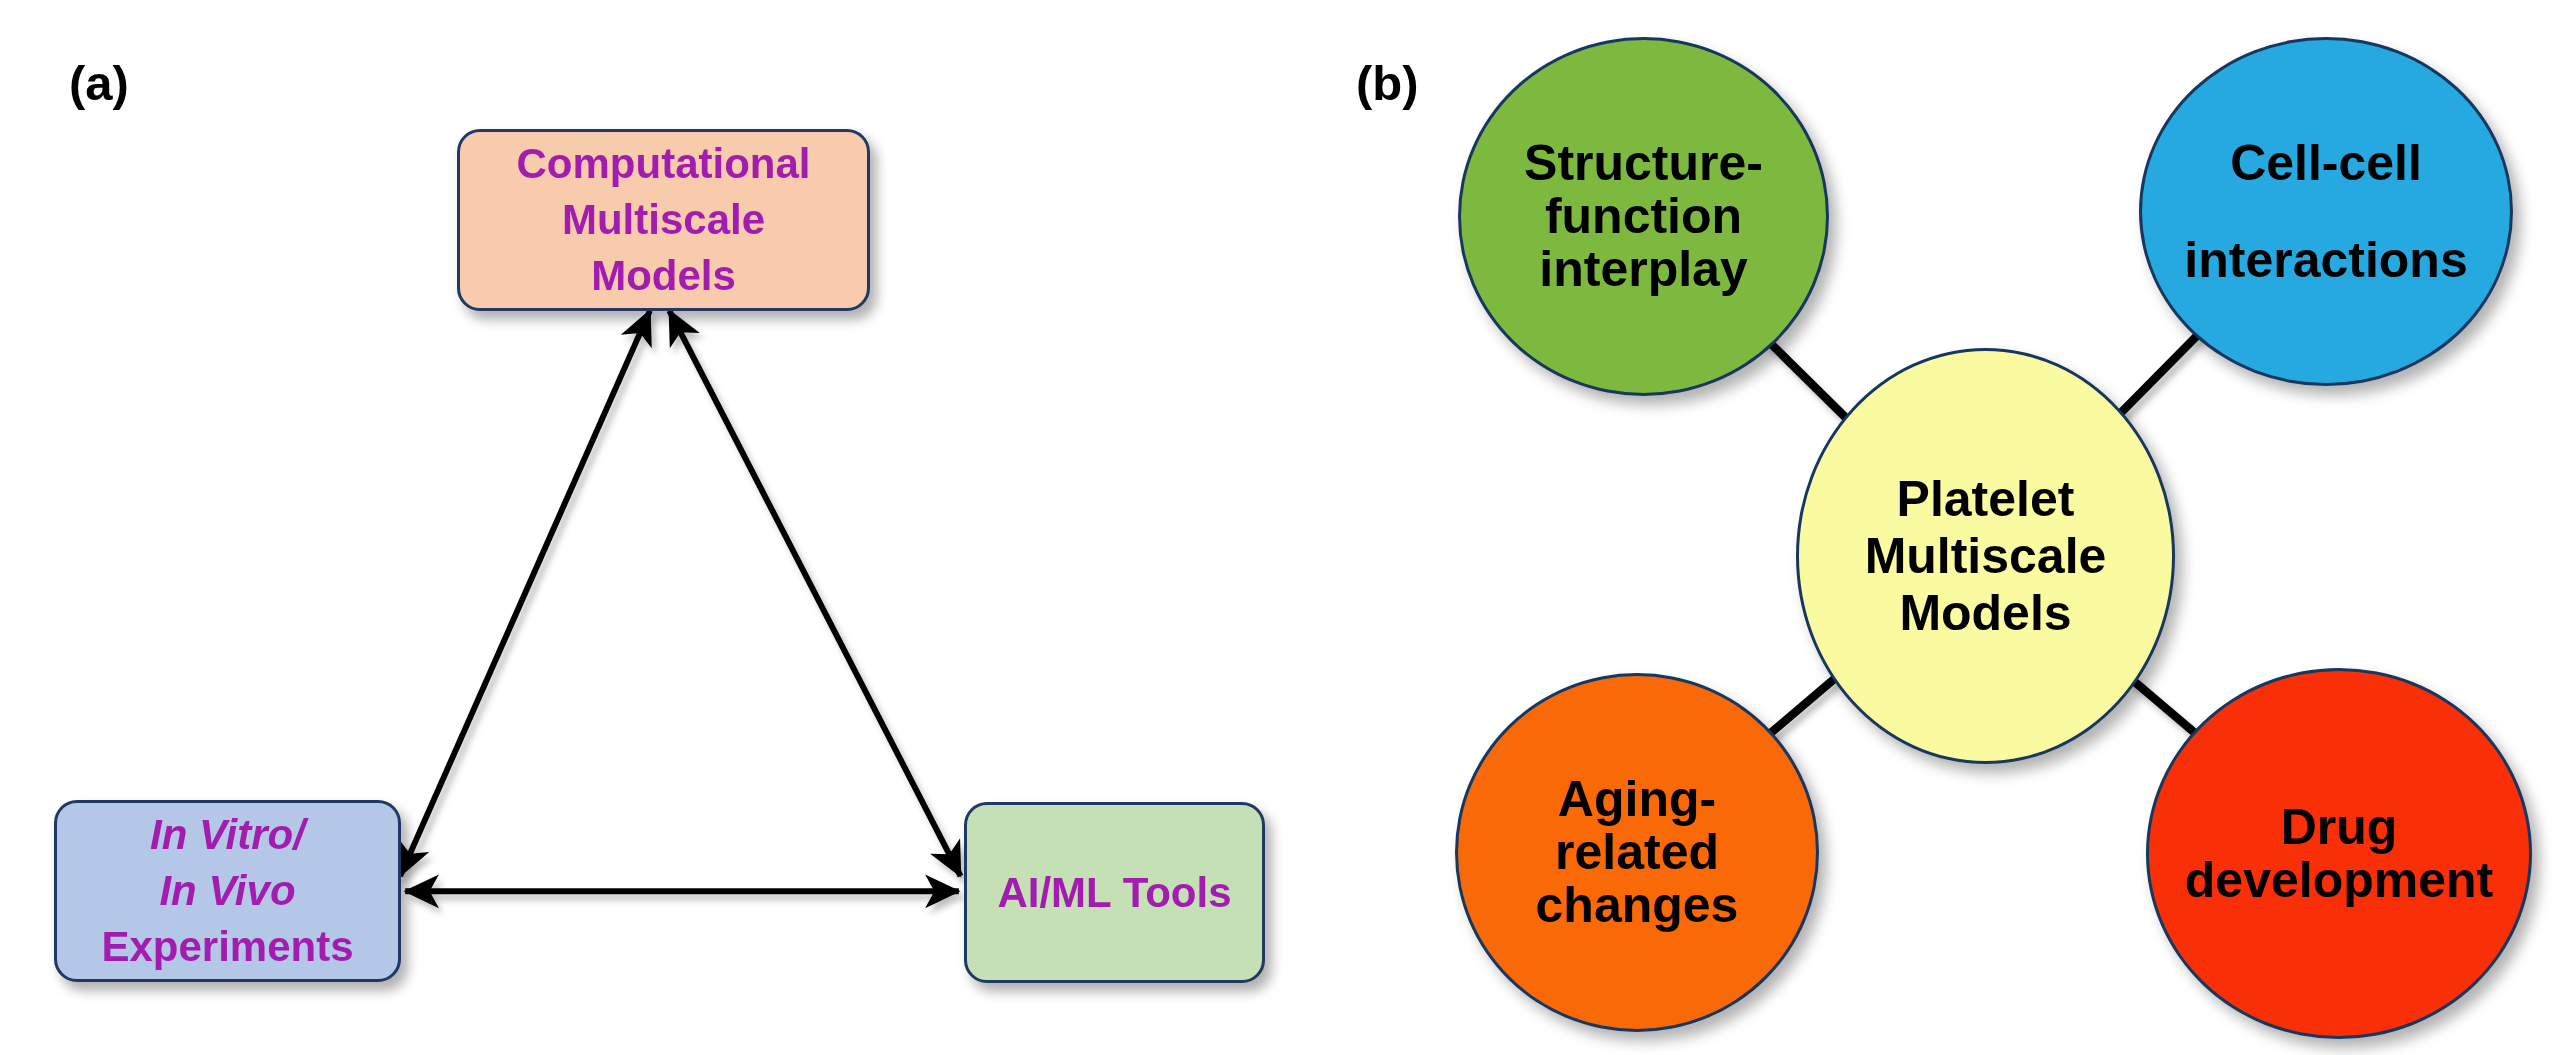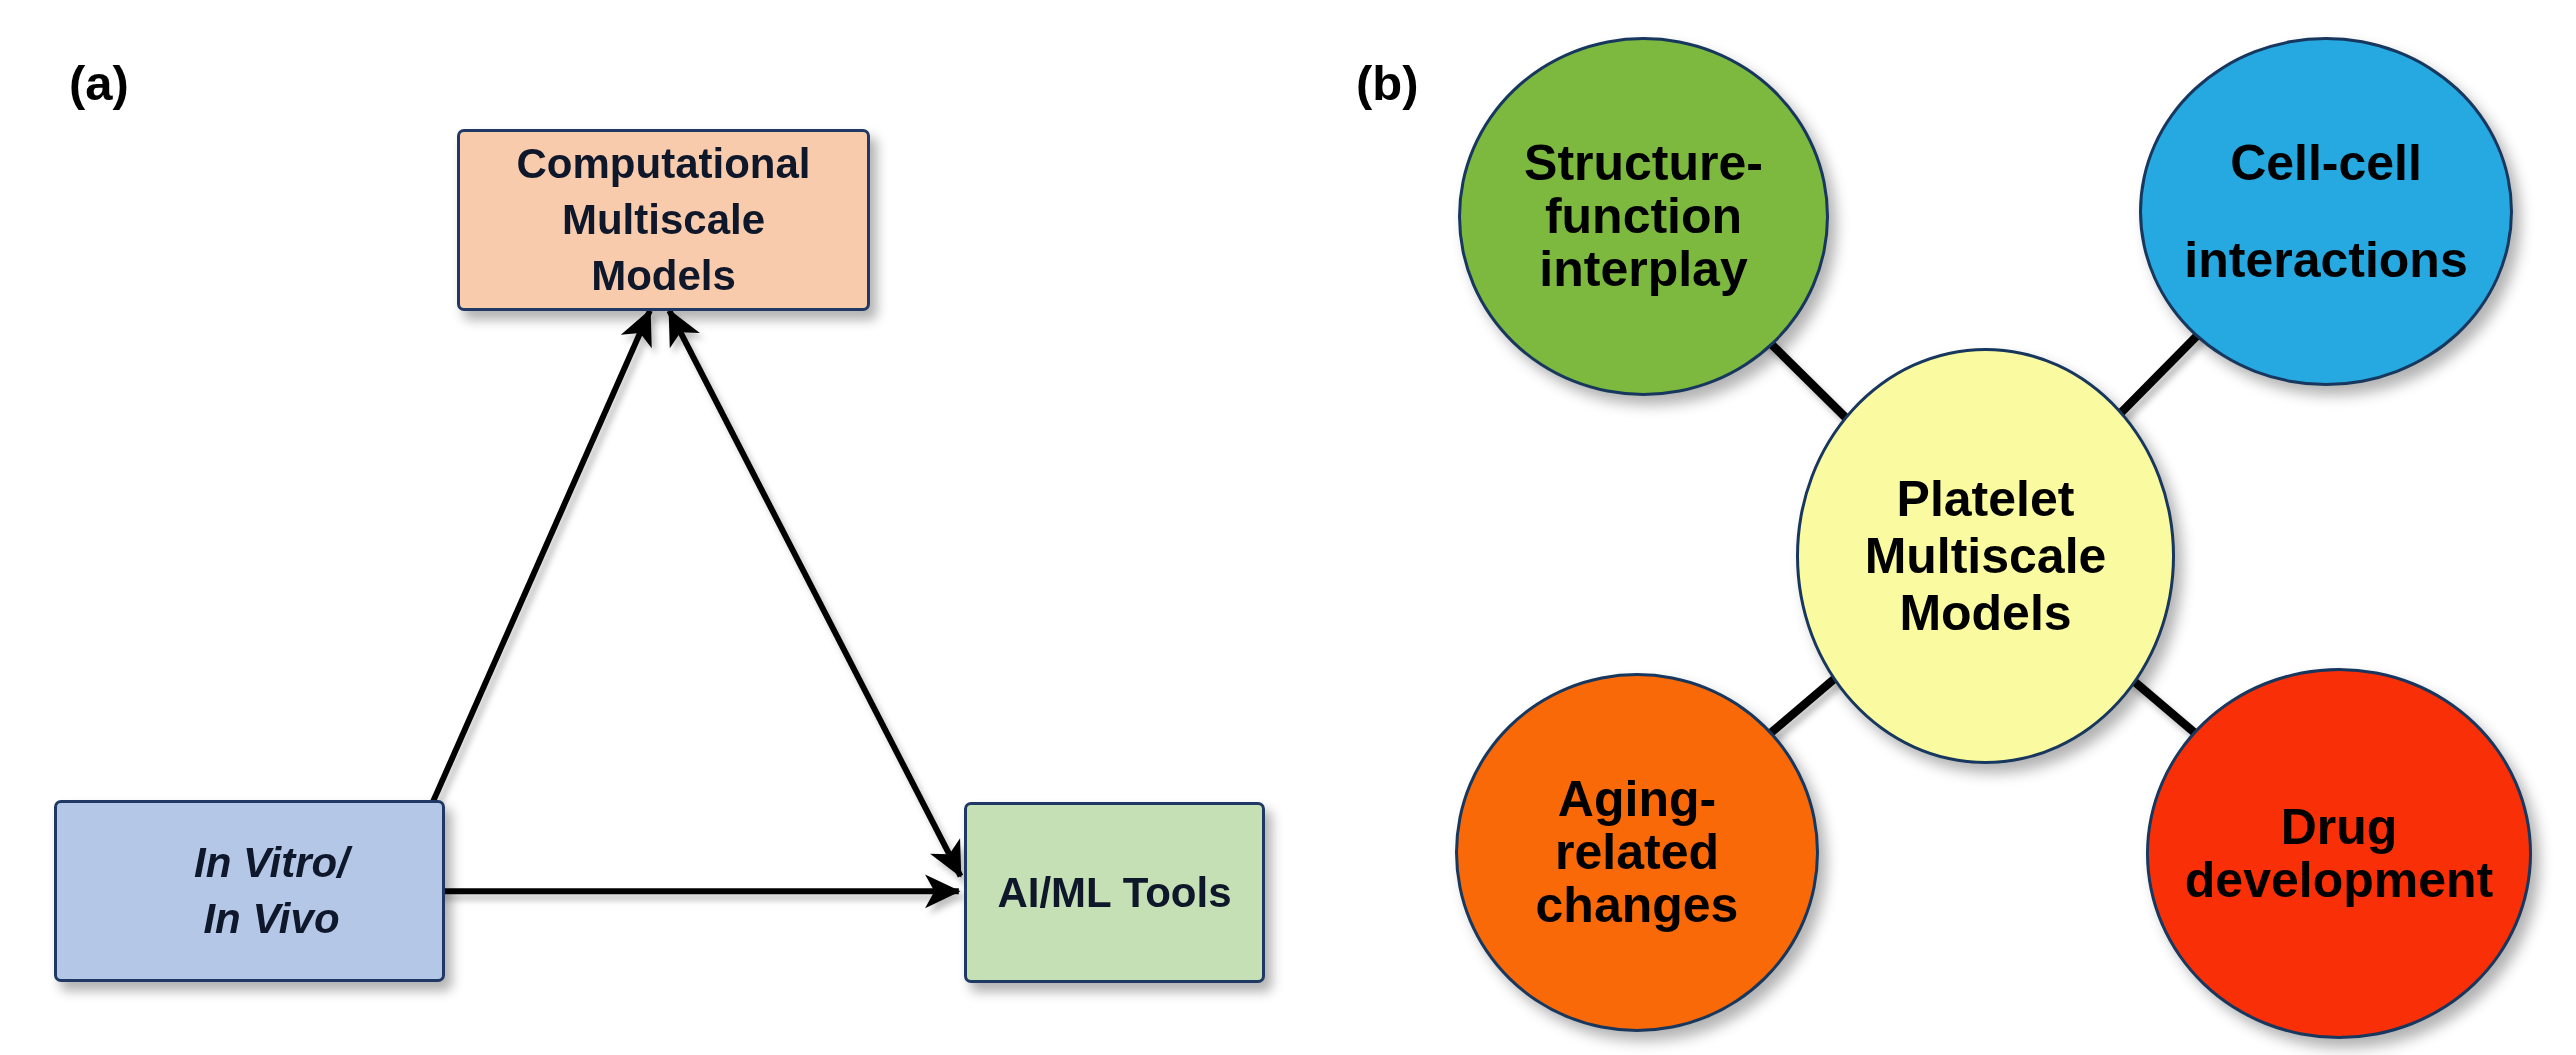--- a/index.html
+++ b/index.html
@@ -21,28 +21,28 @@
   #connector-layer {
     position: absolute;
     left: 0; top: 0;
     width: 2576px; height: 1055px;
     z-index: 1;
   }
   .node-box {
     position: absolute;
     z-index: 2;
     border: 3.4px solid #1F3864;
-    border-radius: 7px;
+    border-radius: 23px;
     box-shadow: 6.8px 8.4px 11.8px rgba(0,0,0,0.30);
     display: flex;
     flex-direction: column;
     align-items: center;
     justify-content: center;
     text-align: center;
-    color: #0f172a;
+    color: #a21caf;
     font-weight: 700;
     font-size: 42px;
     line-height: 56px;
   }
   .node-circle {
     position: absolute;
     z-index: 2;
     border: 3.4px solid #17375E;
     border-radius: 50%;
     box-shadow: 7.6px 9.3px 13.5px rgba(0,0,0,0.30);
@@ -99,23 +99,24 @@
 
   <div class="panel-label" id="label-a">(a)</div>
   <div class="panel-label" id="label-b">(b)</div>
 
   <div class="node-box" id="box-computational" style="background-color: rgb(248, 203, 173);">
     <span>Computational</span>
     <span>Multiscale</span>
     <span>Models</span>
   </div>
 
-  <div class="node-box" id="box-experiments" style="background-color: rgb(180, 199, 231); padding-left: 44px;">
+  <div class="node-box" id="box-experiments" style="background-color: rgb(180, 199, 231);">
     <span class="italic">In Vitro/</span>
     <span class="italic">In Vivo</span>
+    <span>Experiments</span>
   </div>
 
   <div class="node-box" id="box-aiml" style="background-color: rgb(197, 224, 180);">
     <span>AI/ML Tools</span>
   </div>
 
   <div class="node-circle" id="circle-structure" style="background-color: rgb(124, 185, 62);">
     <span>Structure-</span>
     <span>function</span>
     <span>interplay</span>

